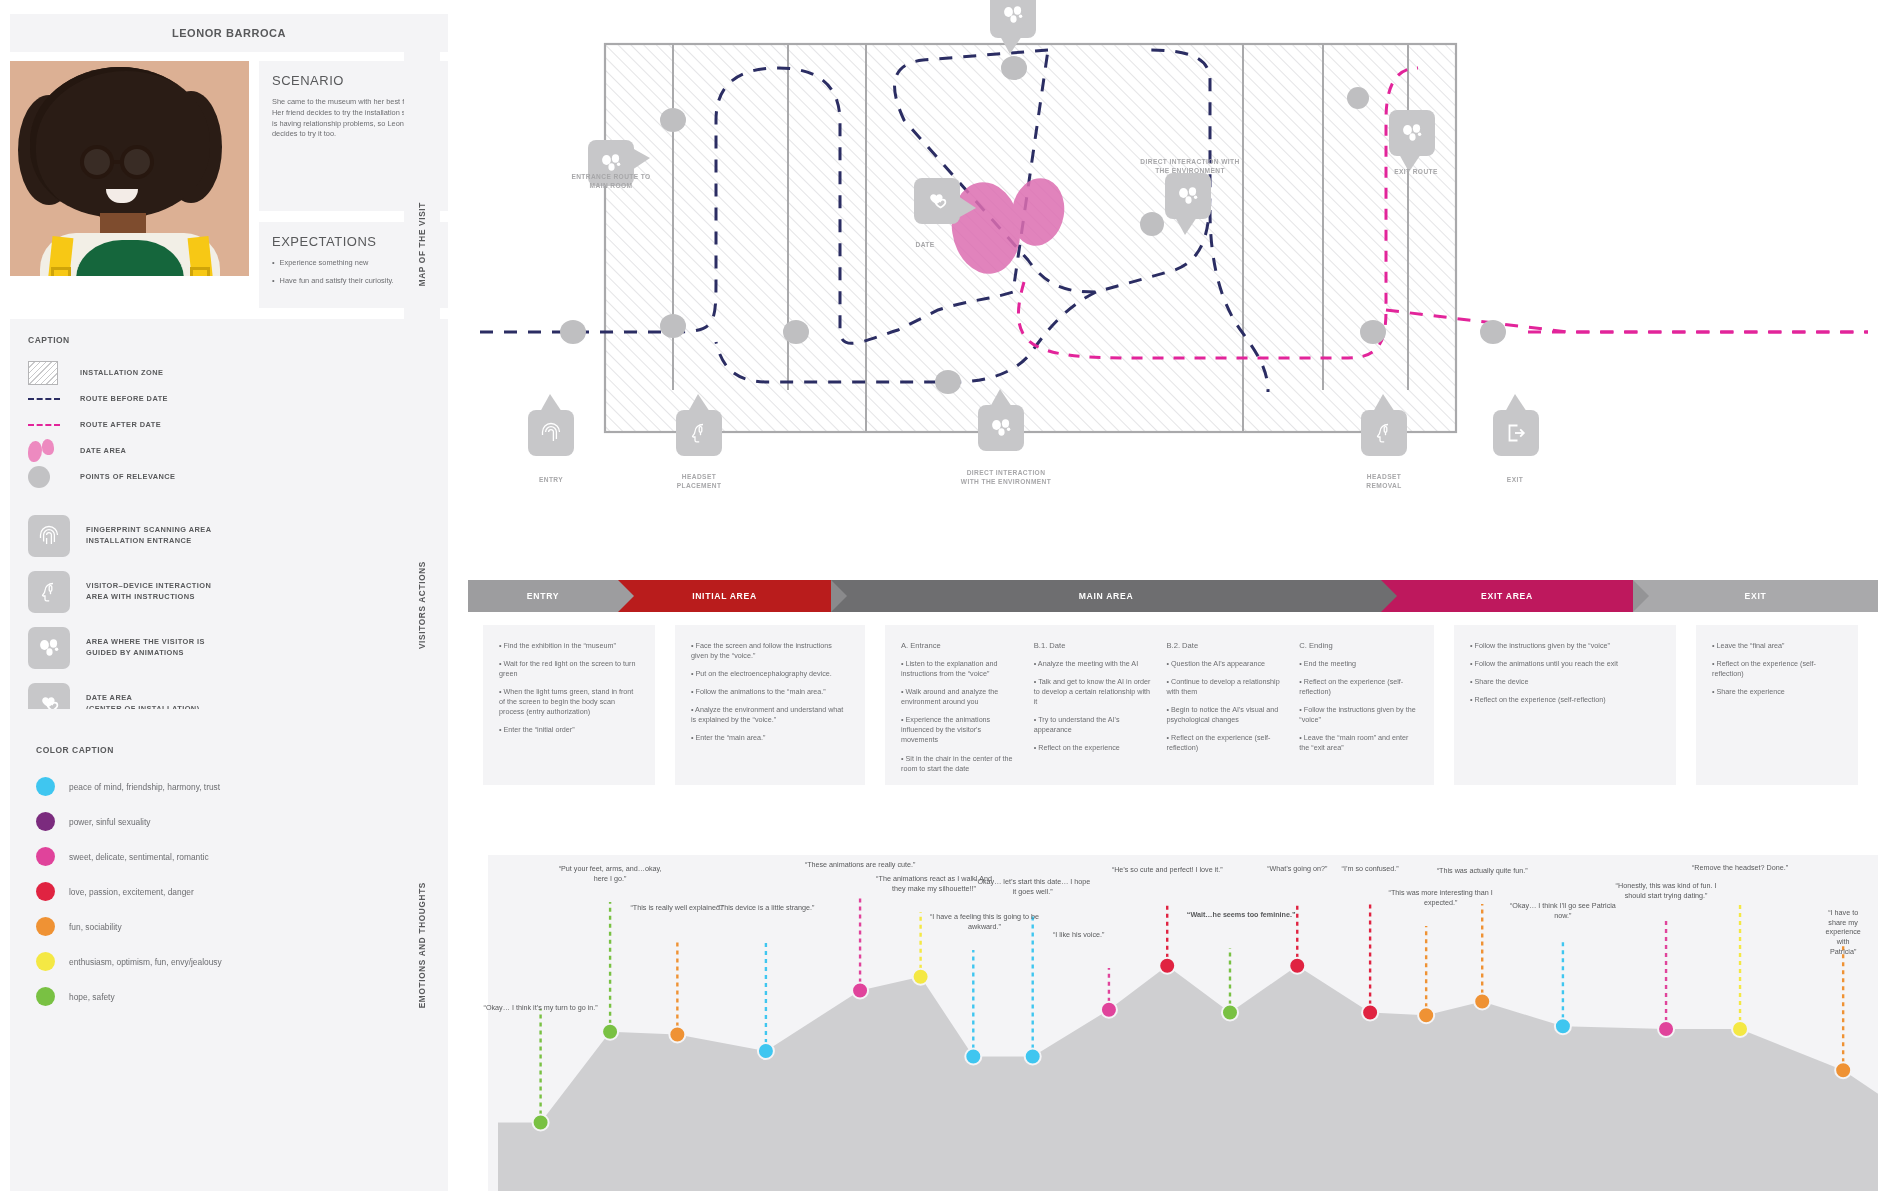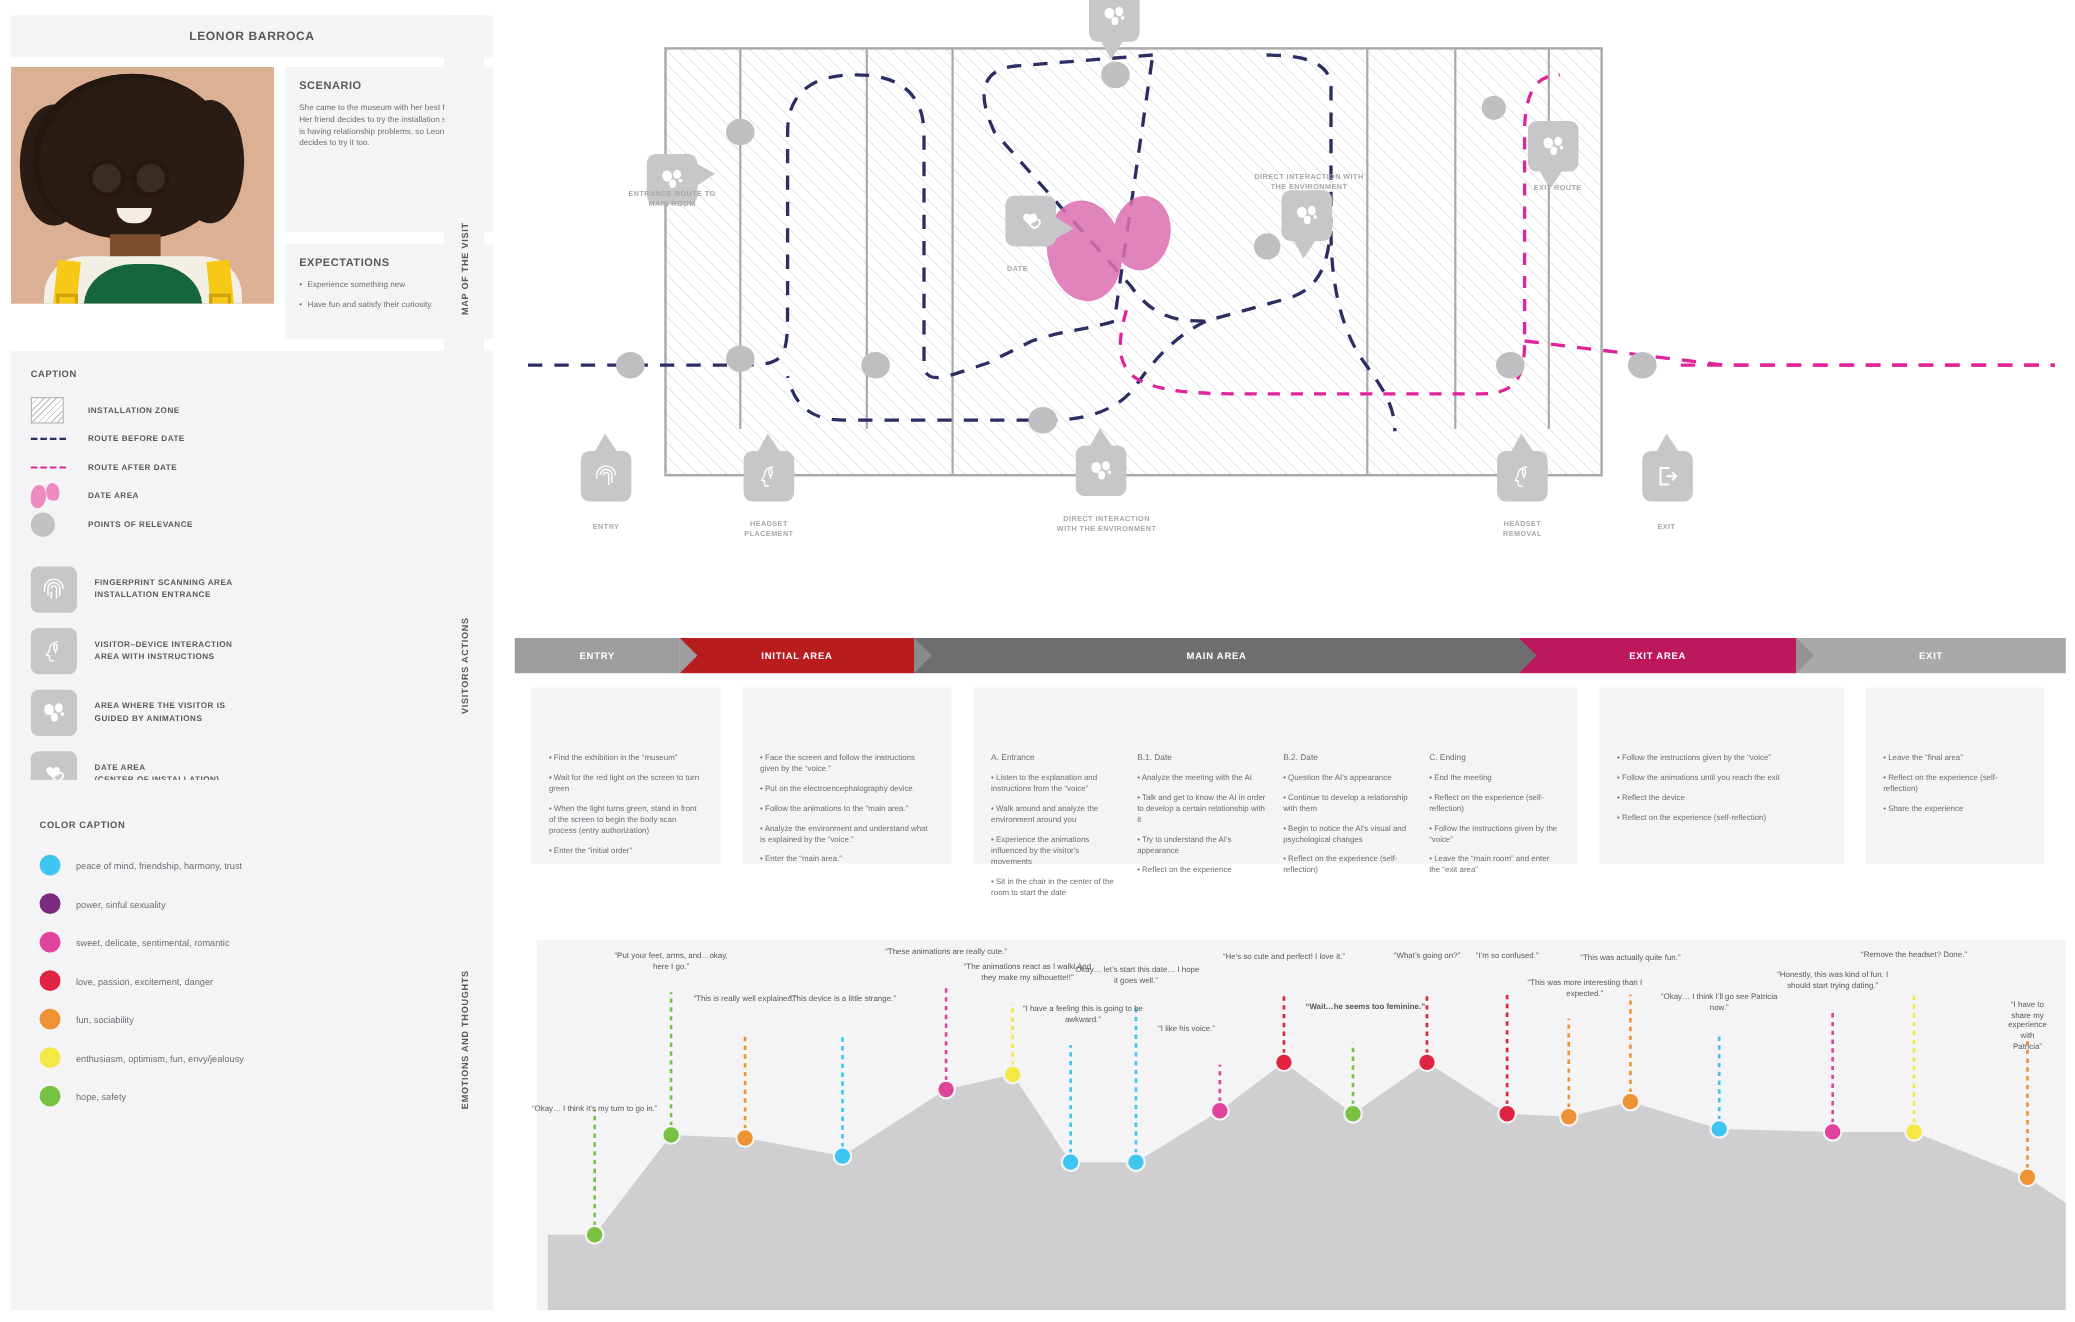--- a/index.html
+++ b/index.html
@@ -70,21 +70,21 @@
   }
   #persona-photo .strap { position:absolute; top:176px; width:21px; height:48px; background:#f7c815; }
   #persona-photo .strap.l { left:40px; transform:rotate(6deg); }
   #persona-photo .strap.r { left:180px; transform:rotate(-6deg); }
   #persona-photo .buckle { position:absolute; top:206px; width:20px; height:13px; border:3px solid #cfa409; }
   #persona-photo .buckle.l { left:41px; }
   #persona-photo .buckle.r { left:180px; }
 
   #persona-texts { width: 189px; display: flex; flex-direction: column; gap: 11px; }
   .mini-panel { background:#f4f4f6; padding: 12px 13px 14px 13px; }
-  .mini-title { font-size: 10px; letter-spacing: .5px; font-weight: 700; margin-bottom: 9px; color:#58595b; }
+  .mini-title { font-size: 13px; letter-spacing: .5px; font-weight: 400; margin-bottom: 9px; color:#58595b; }
   .mini-body { font-size: 7.4px; line-height: 1.46; color:#6d6e71; }
   .mini-li { font-size: 7.4px; line-height: 1.46; color:#6d6e71; display:flex; gap:5px; margin-bottom:7px; }
   .mini-li .bullet { color:#6d6e71; }
 
   #caption-panel { margin-top: 11px; padding: 16px 18px 22px 18px; }
   .cap-head { font-size: 8.5px; letter-spacing:.5px; font-weight:600; margin-bottom:16px; }
   .cap-row { display:flex; align-items:center; gap:16px; height: 24px; margin-bottom: 2px; }
   .cap-key { width: 36px; display:flex; align-items:center; justify-content:flex-start; }
   .cap-lbl { font-size:7.4px; letter-spacing:.45px; font-weight:700; color:#58595b; line-height:1.45; }
 
@@ -139,21 +139,21 @@
   #stage-bar { position:absolute; left:468px; top:580px; height:32px; width:1410px; display:flex; }
   .stage { position:relative; height:32px; display:flex; align-items:center;
     justify-content:center; color:#ffffff; font-size:8.6px; letter-spacing:.7px; font-weight:600; }
   .stage .chev { position:absolute; right:-16px; top:0; width:0; height:0; z-index:3;
     border-top:16px solid transparent; border-bottom:16px solid transparent; border-left:16px solid; }
 
   
   #actions-row { position:absolute; left:468px; top:625px; width:1410px; height:215px; }
   .act-card { position:absolute; top:0; height:160px; background:#f4f4f6;
     padding:16px 16px; display:flex; gap:14px; }
-  .act-col { flex:1;margin-top:43px; }
+  .act-col { flex:1; }
   .act-sub { font-size:7.6px; color:#6d6e71; margin-bottom:9px; }
   .act-li { font-size:7.2px; line-height:1.4; color:#6d6e71; margin-bottom:8px; }
 
   
   #emo-wrap { position:absolute; left:468px; top:855px; width:1410px; height:336px; }
   #emo-panel { position:absolute; left:20px; top:0; width:1390px; height:336px; background:#f4f4f6; }
   #emo-svg { position:absolute; left:20px; top:0; }
   .emo-note { position:absolute; font-size:7.2px; line-height:1.34; color:#58595b;
     text-align:center; transform:translateX(-50%); }
 </style>
@@ -619,21 +619,21 @@
         <div class="act-li">• End the meeting</div>
         <div class="act-li">• Reflect on the experience (self-reflection)</div>
         <div class="act-li">• Follow the instructions given by the “voice”</div>
         <div class="act-li">• Leave the “main room” and enter the “exit area”</div>
       </div>
     </div>
     <div class="act-card" style="left: 986px; width: 222px;">
       <div class="act-col">
         <div class="act-li">• Follow the instructions given by the “voice”</div>
         <div class="act-li">• Follow the animations until you reach the exit</div>
-        <div class="act-li">• Reflect the device</div>
+        <div class="act-li">• Share the device</div>
         <div class="act-li">• Reflect on the experience (self-reflection)</div>
       </div>
     </div>
     <div class="act-card" style="left: 1228px; width: 162px;">
       <div class="act-col">
         <div class="act-li">• Leave the “final area”</div>
         <div class="act-li">• Reflect on the experience (self-reflection)</div>
         <div class="act-li">• Share the experience</div>
       </div>
     </div>

